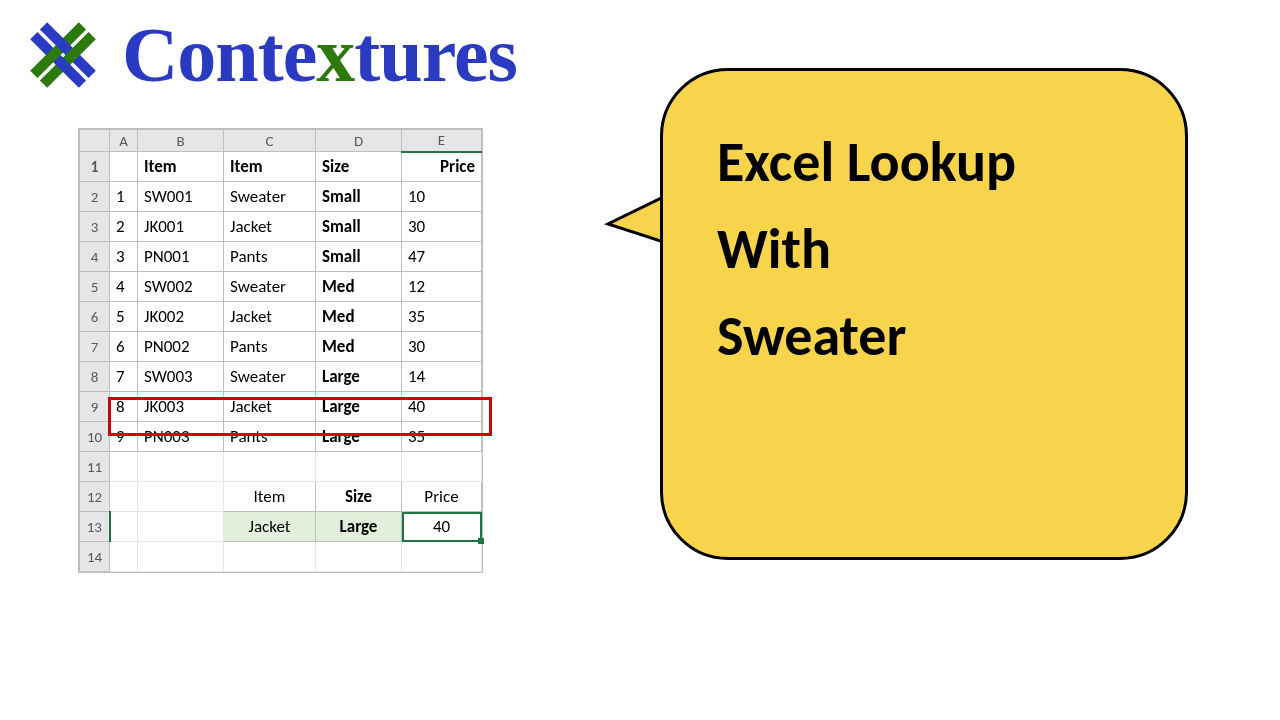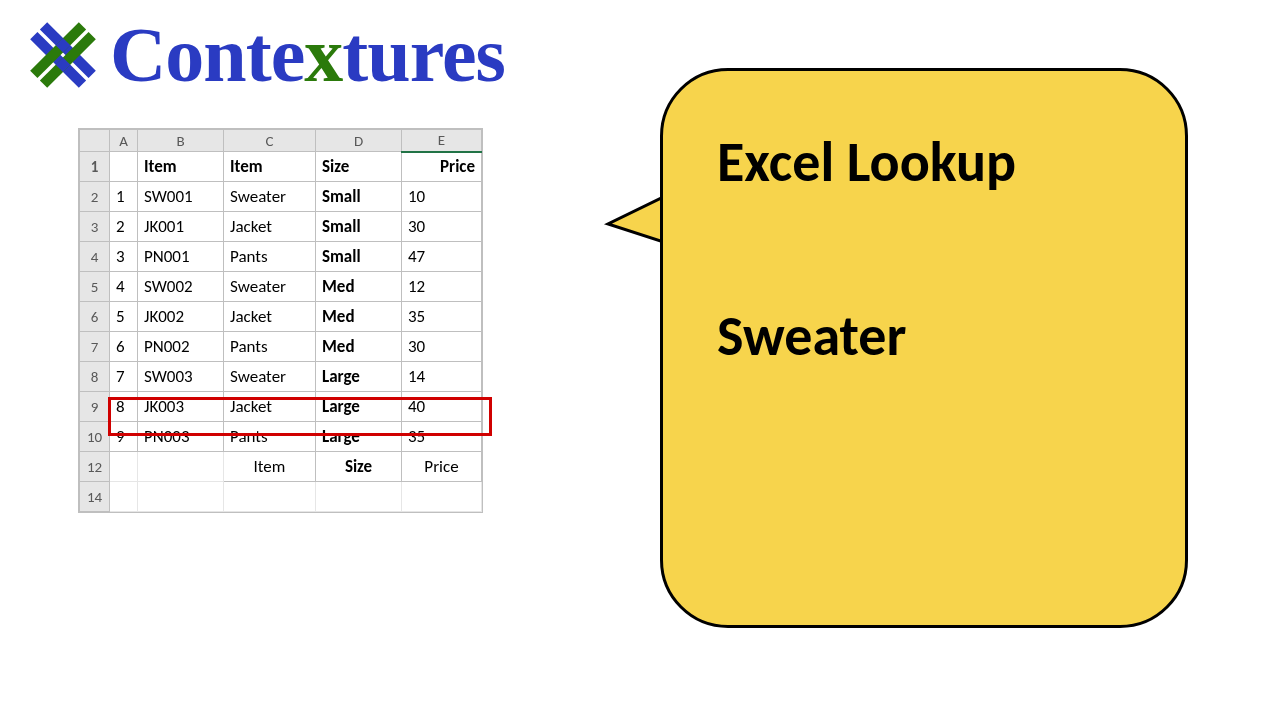--- a/index.html
+++ b/index.html
@@ -18,21 +18,21 @@
     top: 10px;
     display: flex;
     align-items: center;
   }
   .logo-svg { width: 86px; height: 86px; }
   .logo-text {
     font-family: "Times New Roman", serif;
     font-size: 78px;
     font-weight: bold;
     color: #2a3bc2;
-    margin-left: 4px;
+    margin-left: 16px;
     letter-spacing: -1px;
   }
   .logo-text .x { color: #2b7a0b; }
 
   
   .sheet {
     position: absolute;
     left: 78px;
     top: 128px;
     border: 1px solid #bfbfbf;
@@ -87,21 +87,21 @@
     border:3px solid #d00000;
     pointer-events:none;
   }
 
   
   .callout {
     position: absolute;
     left: 660px;
     top: 68px;
     width: 528px;
-    height: 560px;
+    height: 492px;
     background: #f7d44c;
     border: 3px solid #000;
     border-radius: 68px;
     box-sizing: border-box;
     padding: 48px 54px;
   }
   .callout-text {
     font-family: Calibri, Arial, sans-serif;
     font-size: 56px;
     font-weight: 700;
@@ -220,30 +220,46 @@
         </tr>
     <tr>
           <td class="rownum">10</td>
           <td class="col-a">9</td>
           <td class="col-b">PN003</td>
           <td class="col-c">Pants</td>
           <td class="col-d">Large</td>
           <td class="col-e">35</td>
         </tr>
 
+    <tr>
+          <td class="rownum">11</td>
+          <td class="col-a" style="border-color:#e6e6e6"></td>
+          <td class="col-b" style="border-color:#e6e6e6"></td>
+          <td class="col-c" style="border-color:#e6e6e6"></td>
+          <td class="col-d" style="border-color:#e6e6e6"></td>
+          <td class="col-e" style="border-color:#e6e6e6"></td>
+        </tr>
 
     <tr>
           <td class="rownum">12</td>
           <td class="col-a" style="border-color:#e6e6e6"></td>
           <td class="col-b" style="border-color:#e6e6e6"></td>
           <td class="col-c ctr">Item</td>
           <td class="col-d ctr">Size</td>
           <td class="col-e ctr" style="text-align:center">Price</td>
         </tr>
 
+    <tr>
+          <td class="rownum sel-row">13</td>
+          <td class="col-a" style="border-color:#e6e6e6"></td>
+          <td class="col-b" style="border-color:#e6e6e6"></td>
+          <td class="col-c ctr fill">Jacket</td>
+          <td class="col-d ctr fill">Large</td>
+          <td class="col-e ctr sel-cell" style="text-align:center">40</td>
+        </tr>
 
     <tr>
           <td class="rownum">14</td>
           <td class="col-a" style="border-color:#e6e6e6"></td>
           <td class="col-b" style="border-color:#e6e6e6"></td>
           <td class="col-c" style="border-color:#e6e6e6"></td>
           <td class="col-d" style="border-color:#e6e6e6"></td>
           <td class="col-e" style="border-color:#e6e6e6"></td>
         </tr>
   </tbody>
@@ -254,16 +270,16 @@
 <div class="tail">
   <svg width="90" height="90">
     <polygon points="74,12 74,72 0,48" fill="#f7d44c" stroke="#000" stroke-width="3"></polygon>
     <line x1="74" y1="14" x2="74" y2="70" stroke="#f7d44c" stroke-width="6"></line>
   </svg>
 </div>
 
 <div class="callout">
   <div class="callout-text">
     <span>Excel Lookup</span><br>
-    <br>
+    <span>With</span><br>
     <span>Sweater</span><br>
   </div>
 </div>
 
 </body></html>

